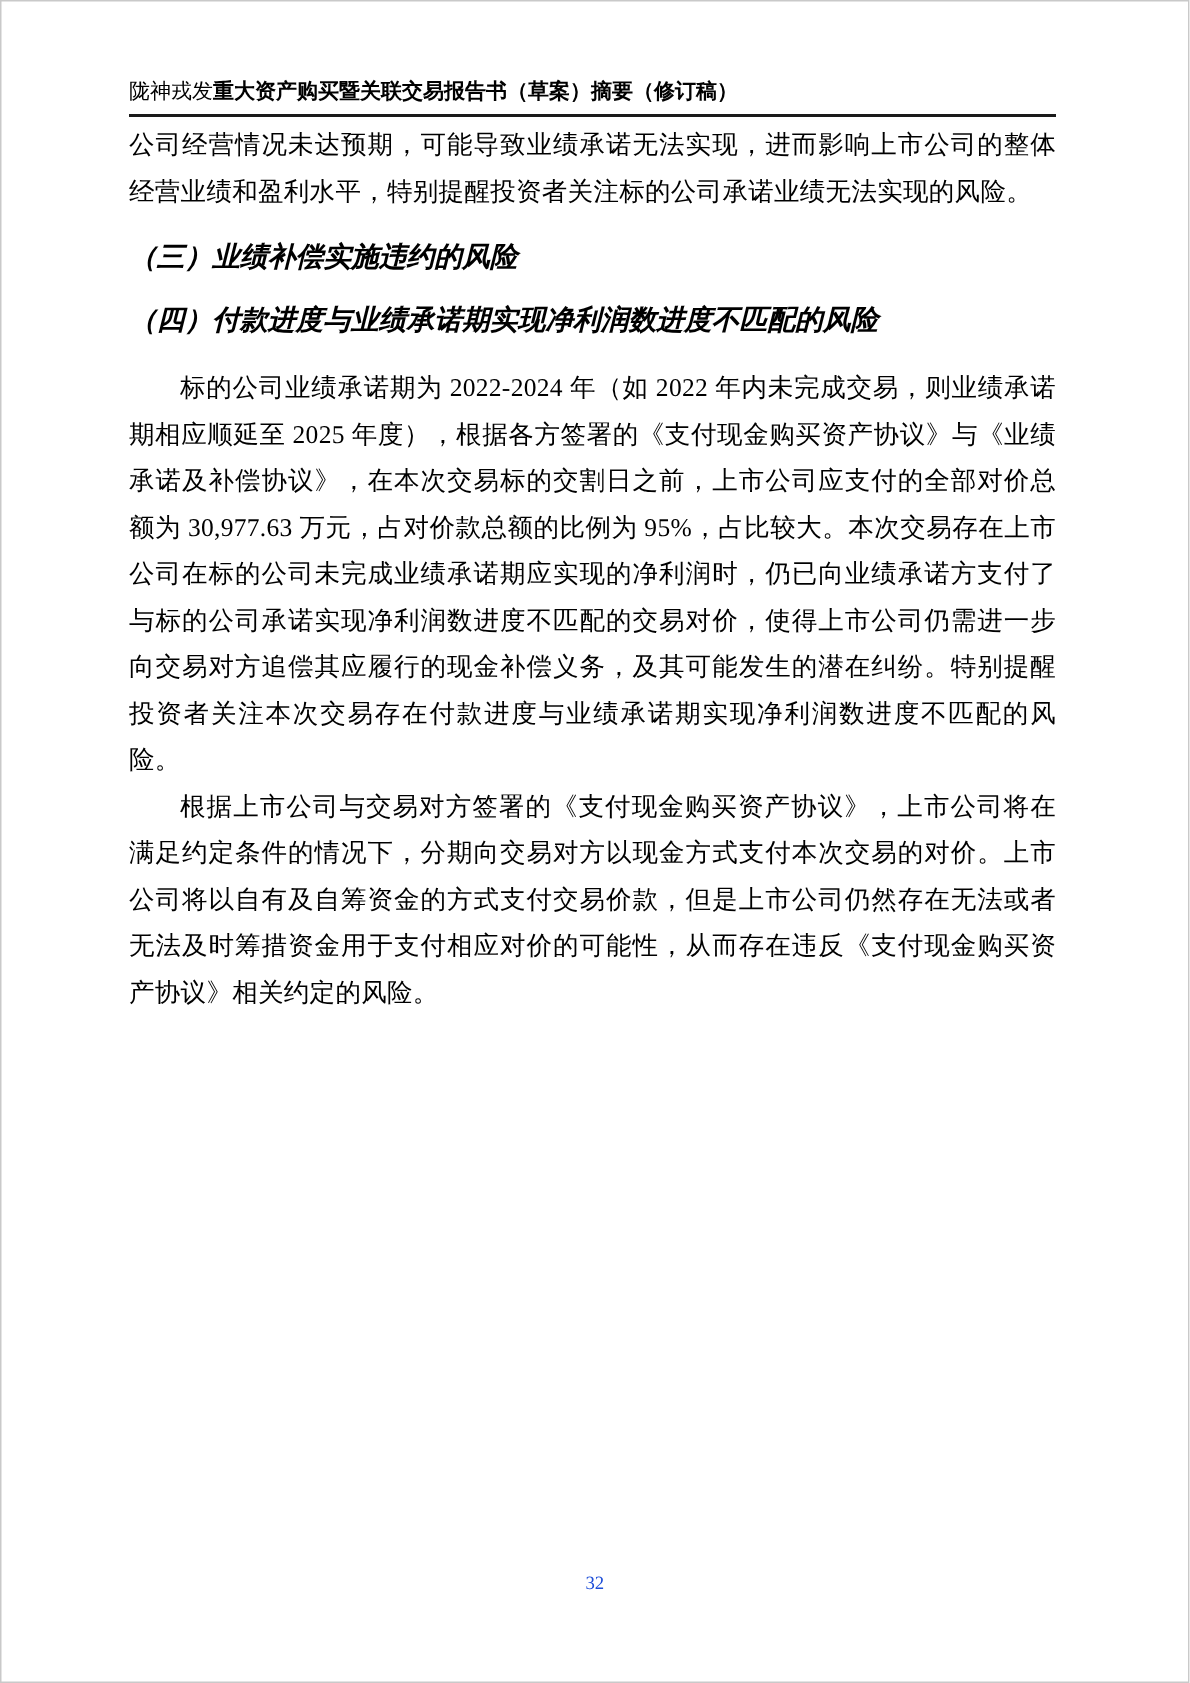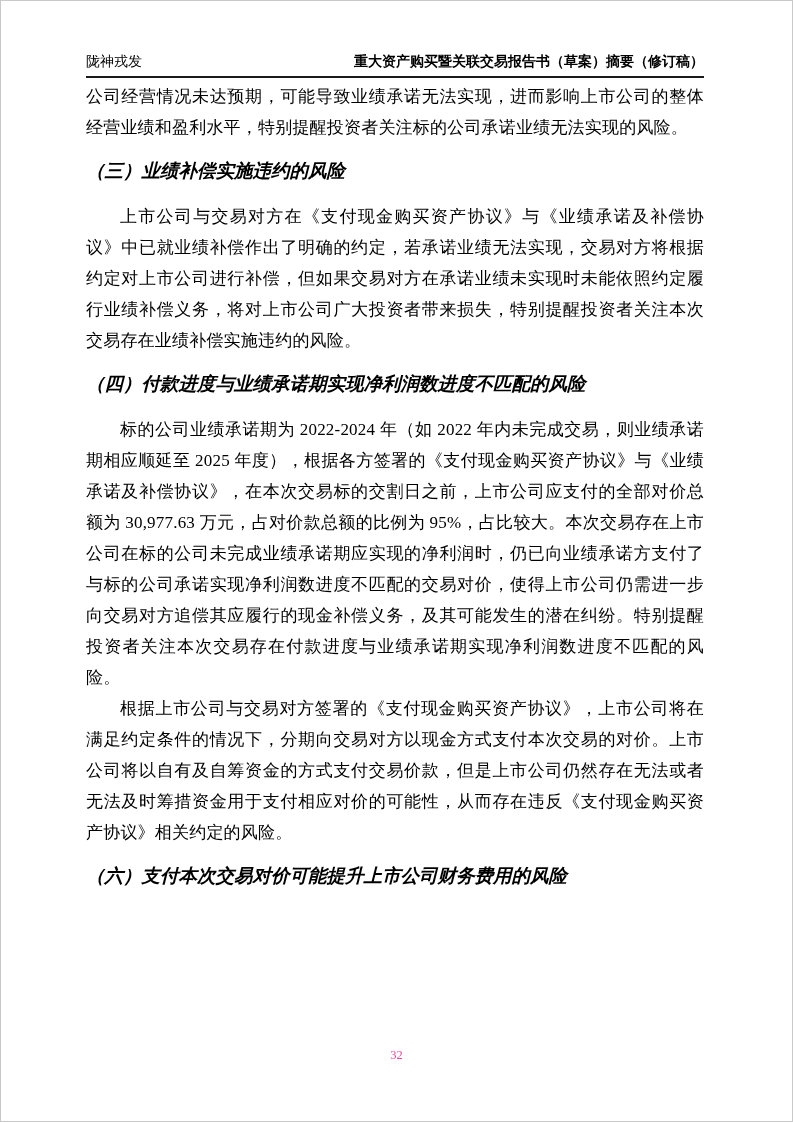--- a/index.html
+++ b/index.html
@@ -15,21 +15,20 @@
     font-family: "Liberation Serif", "DejaVu Serif", serif;
     color: #000000;
     overflow: hidden;
   }
 
   .header {
     margin: 0 88px 0 85px;
     padding-top: 52px;
     padding-bottom: 5px;
     display: flex;
-    justify-content: space-between;
     align-items: flex-end;
     border-bottom: 2px solid #1a1a1a;
     font-size: 14px;
     line-height: 18px;
     white-space: nowrap;
   }
   .header .left  { font-weight: normal; }
   .header .right { font-weight: 600; }
 
   .body {
@@ -56,49 +55,47 @@
     font-style: italic;
   }
 
   .footer {
     position: absolute;
     left: 0;
     right: 0;
     bottom: 58px;
     text-align: center;
     font-size: 12.5px;
-    color: #ec4899;
+    color: #1d4ed8;
   }
 </style>
 </head>
 <body>
 
 <div class="page">
 
   <div class="header">
     <span class="left">陇神戎发</span>
     <span class="right">重大资产购买暨关联交易报告书（草案）摘要（修订稿）</span>
   </div>
 
   <div class="body">
 
     <p class="para first">公司经营情况未达预期，可能导致业绩承诺无法实现，进而影响上市公司的整体经营业绩和盈利水平，特别提醒投资者关注标的公司承诺业绩无法实现的风险。</p>
 
     <h2 class="heading">（三）业绩补偿实施违约的风险</h2>
 
-    <p class="para indent">上市公司与交易对方在《支付现金购买资产协议》与《业绩承诺及补偿协议》中已就业绩补偿作出了明确的约定，若承诺业绩无法实现，交易对方将根据约定对上市公司进行补偿，但如果交易对方在承诺业绩未实现时未能依照约定履行业绩补偿义务，将对上市公司广大投资者带来损失，特别提醒投资者关注本次交易存在业绩补偿实施违约的风险。</p>
 
     <h2 class="heading">（四）付款进度与业绩承诺期实现净利润数进度不匹配的风险</h2>
 
     <p class="para indent">标的公司业绩承诺期为 2022-2024 年（如 2022 年内未完成交易，则业绩承诺期相应顺延至 2025 年度），根据各方签署的《支付现金购买资产协议》与《业绩承诺及补偿协议》，在本次交易标的交割日之前，上市公司应支付的全部对价总额为 30,977.63 万元，占对价款总额的比例为 95%，占比较大。本次交易存在上市公司在标的公司未完成业绩承诺期应实现的净利润时，仍已向业绩承诺方支付了与标的公司承诺实现净利润数进度不匹配的交易对价，使得上市公司仍需进一步向交易对方追偿其应履行的现金补偿义务，及其可能发生的潜在纠纷。特别提醒投资者关注本次交易存在付款进度与业绩承诺期实现净利润数进度不匹配的风险。</p>
 
 
     <p class="para indent">根据上市公司与交易对方签署的《支付现金购买资产协议》，上市公司将在满足约定条件的情况下，分期向交易对方以现金方式支付本次交易的对价。上市公司将以自有及自筹资金的方式支付交易价款，但是上市公司仍然存在无法或者无法及时筹措资金用于支付相应对价的可能性，从而存在违反《支付现金购买资产协议》相关约定的风险。</p>
 
-    <h2 class="heading">（六）支付本次交易对价可能提升上市公司财务费用的风险</h2>
 
   </div>
 
   <div class="footer">
     <span>32</span>
   </div>
 
 </div>
 
 </body></html>

